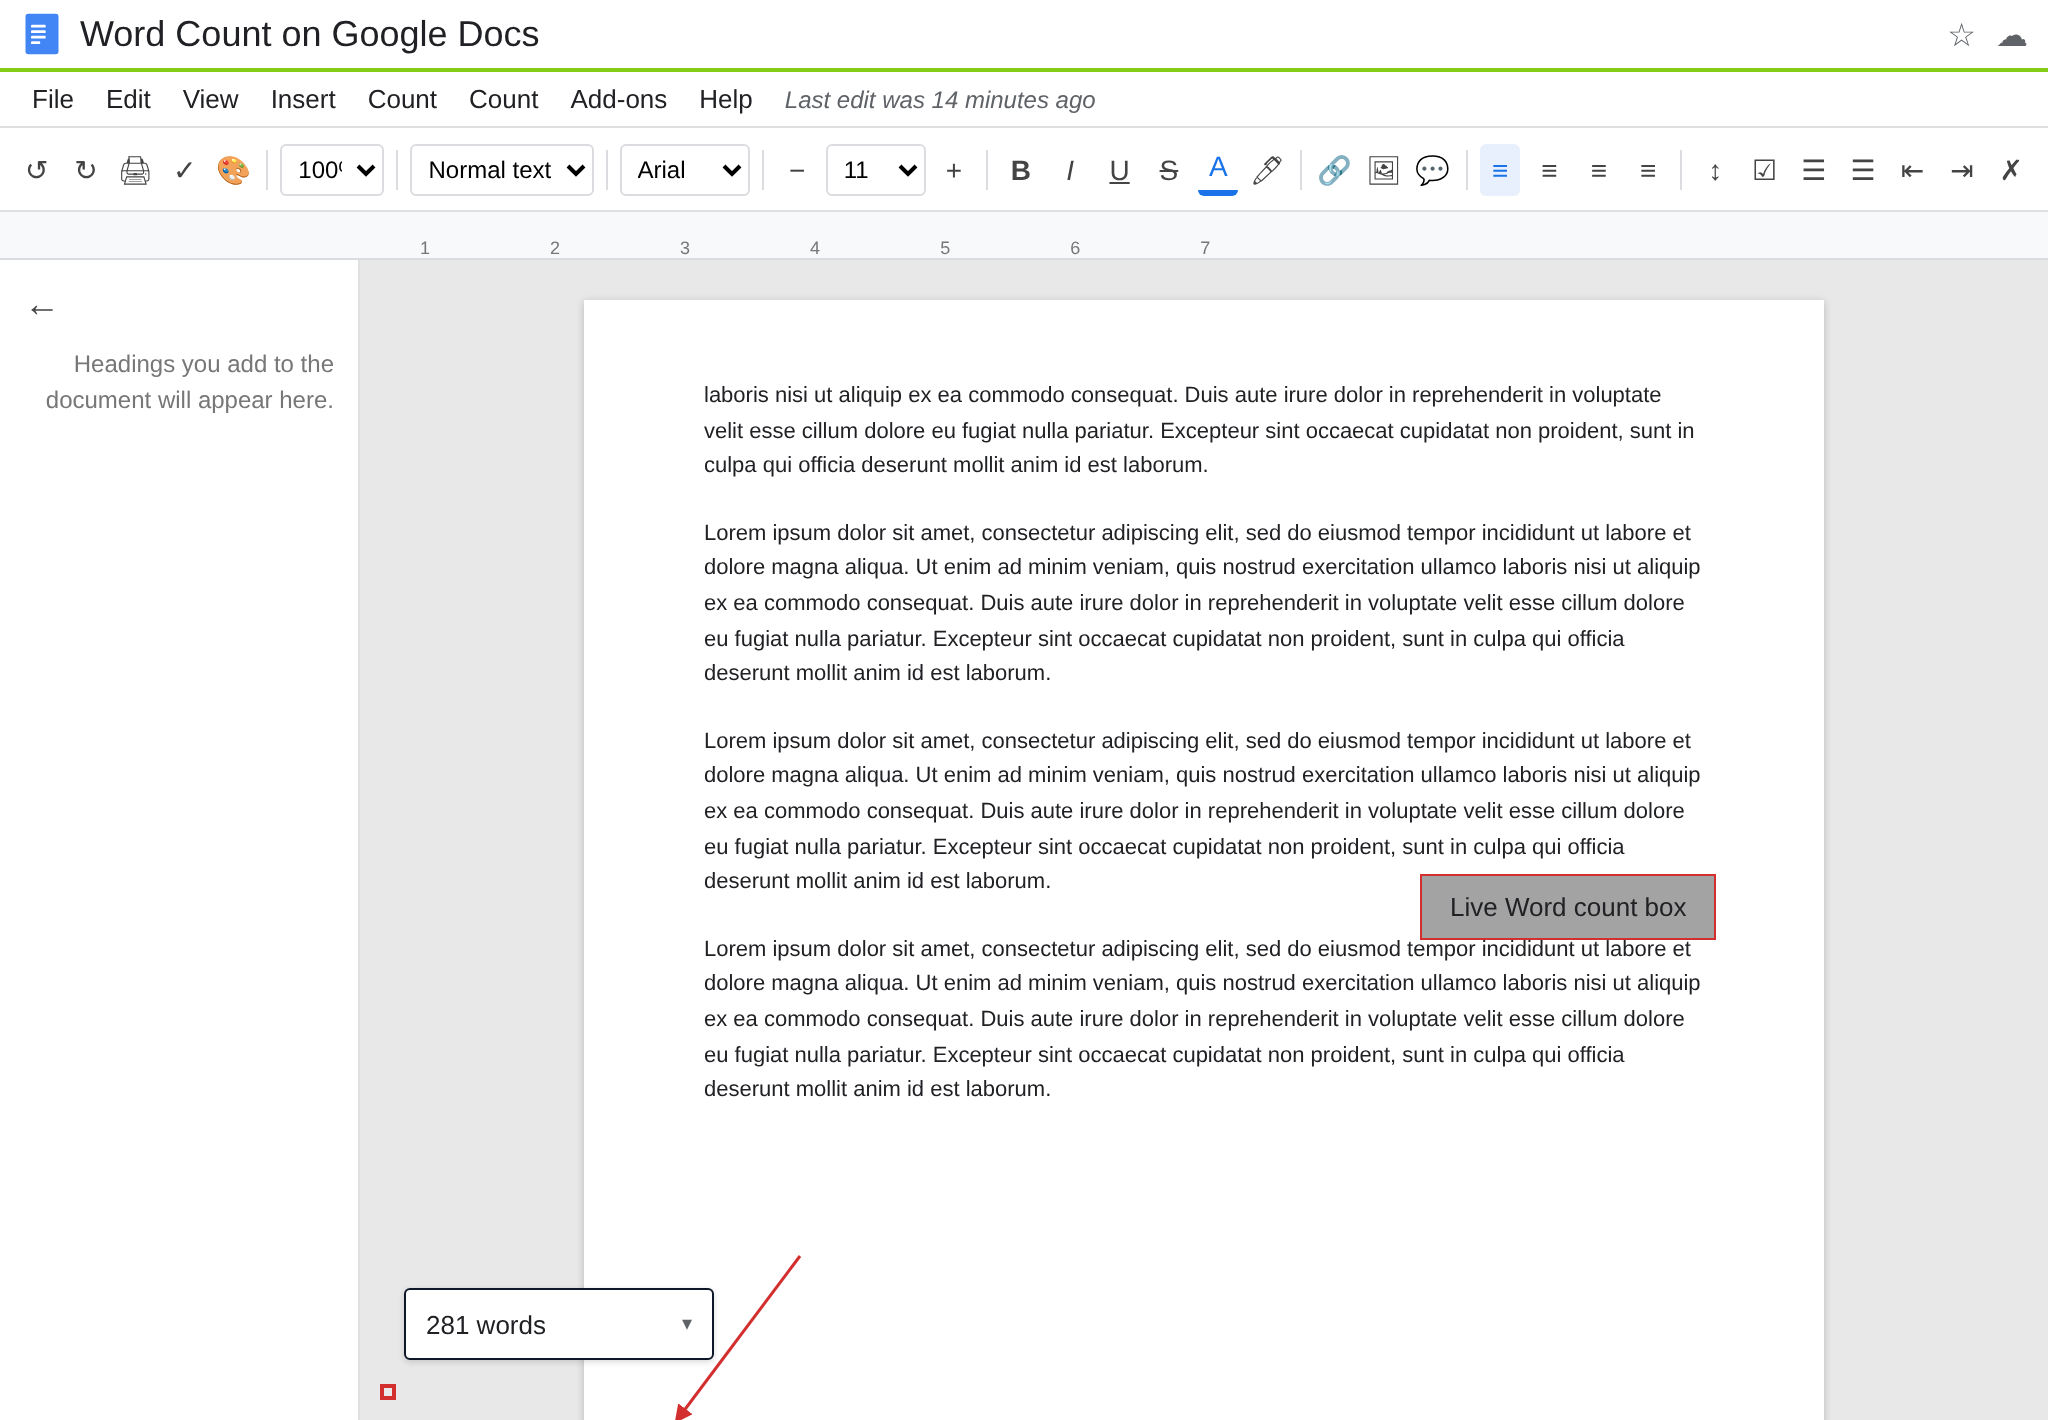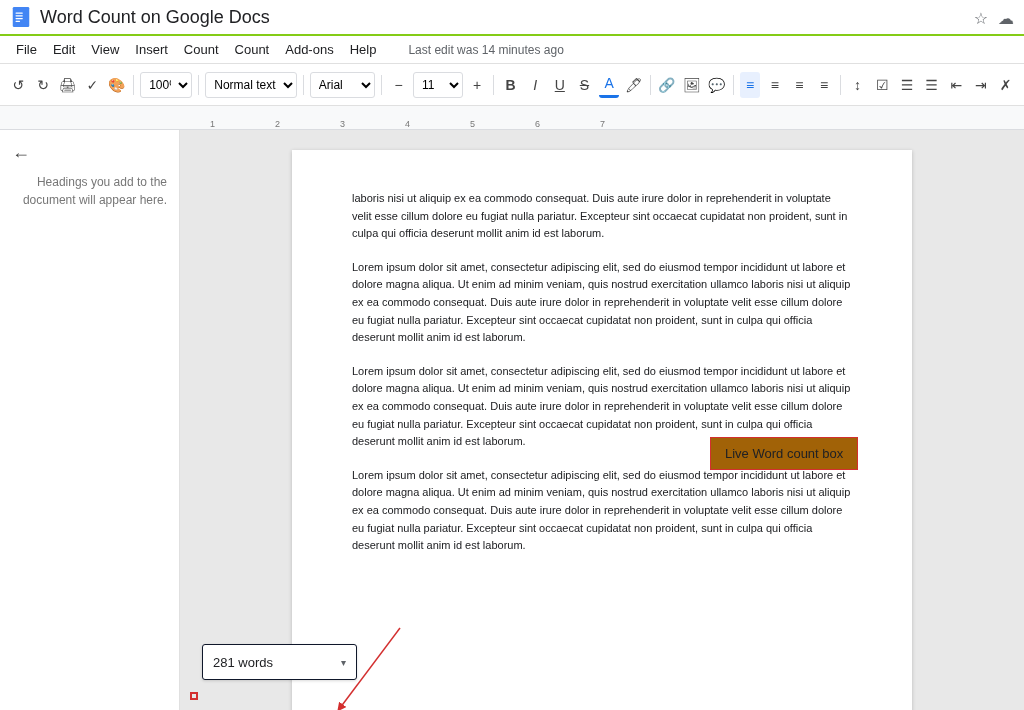--- a/index.html
+++ b/index.html
@@ -40,23 +40,24 @@
       border-bottom: 1px solid #e0e0e0;
     }
     .menu-item {
       padding: 3px 8px;
       font-size: 13px;
       color: #202124;
       cursor: pointer;
       border-radius: 4px;
     }
     .last-edit {
-      margin-left: 24px;
+      margin-left: 8px;
       font-size: 12px;
       color: #5f6368;
+      font-style: italic;
     }
 
     
     .toolbar {
       display: flex;
       align-items: center;
       padding: 4px 8px;
       background: #fff;
       height: 42px;
       border-bottom: 1px solid #e0e0e0;
@@ -217,21 +218,21 @@
     .word-count-chevron {
       font-size: 10px;
       color: #5f6368;
     }
 
     
     .callout-box {
       position: absolute;
       bottom: 120px;
       left: 260px;
-      background: #a16207;
+      background: #a3a3a3;
       border: 1px solid #d32f2f;
       padding: 8px 14px;
       font-size: 13px;
       color: #202124;
       white-space: nowrap;
     }
   </style>
 </head>
 <body>
 

